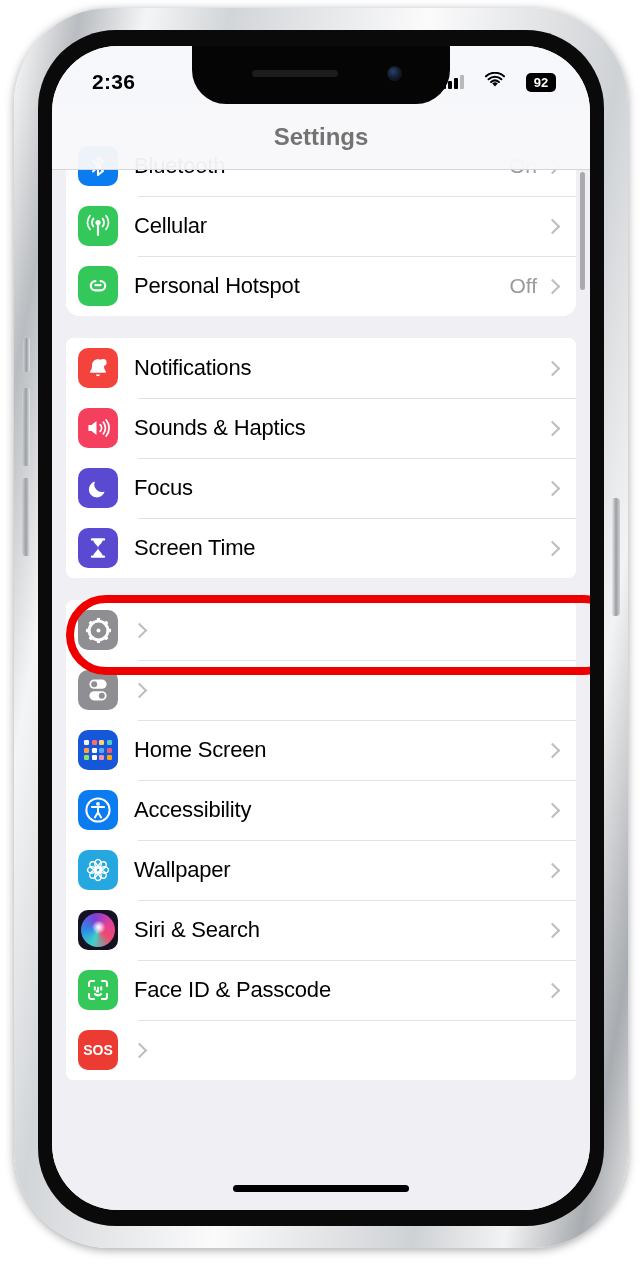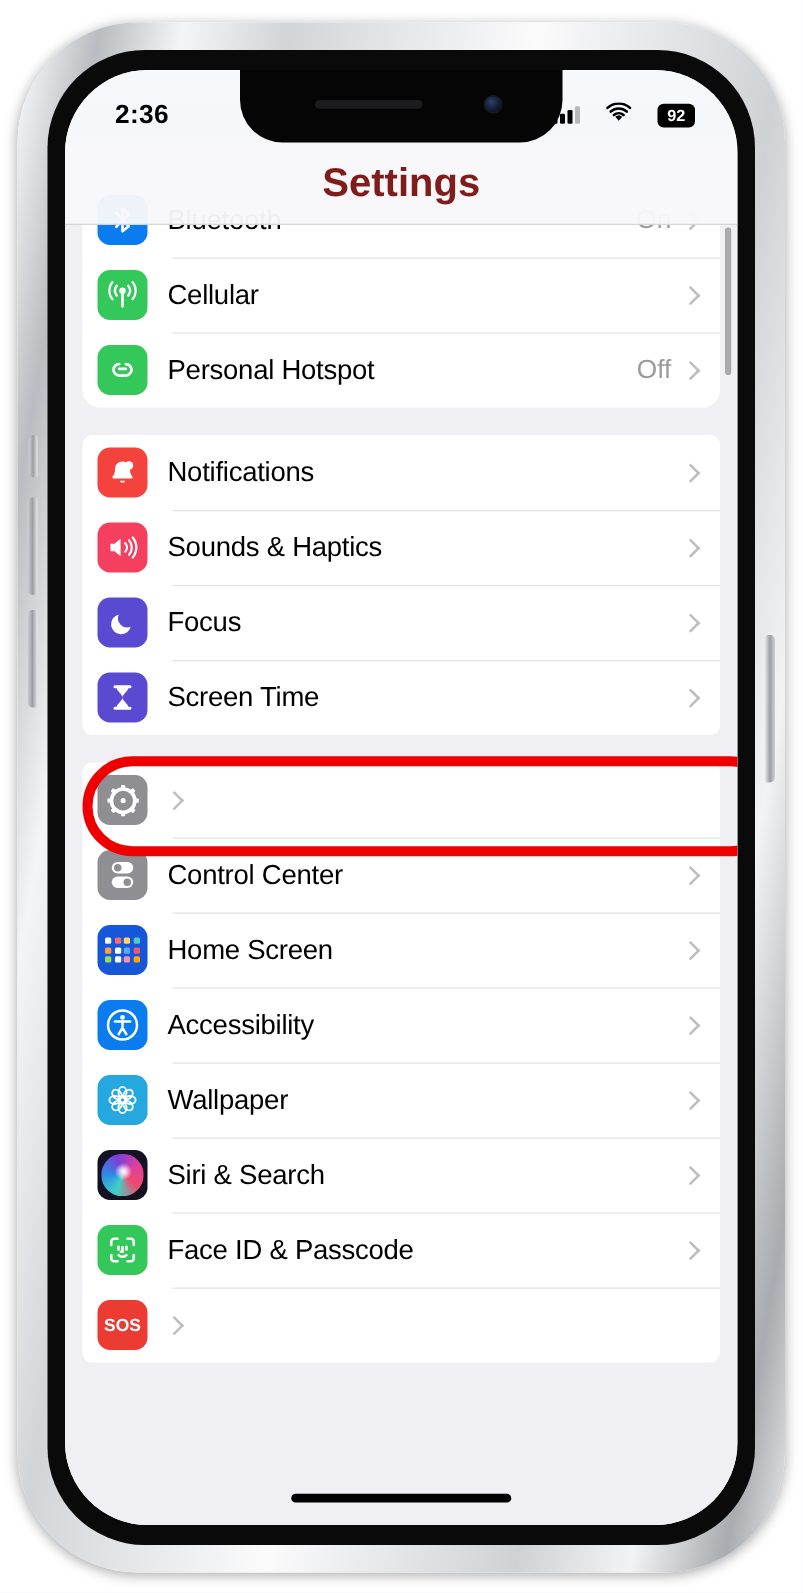--- a/index.html
+++ b/index.html
@@ -6,21 +6,21 @@
   html, body {
     width: 642px; height: 1274px;
     background: #ffffff;
     font-family: "Liberation Sans", sans-serif;
     overflow: hidden;
   }
 
   
   #device-frame {
     position: absolute;
-    left: 14px; top: 18px;
+    left: 14px; top: 8px;
     width: 614px; height: 1240px;
     border-radius: 96px;
     background: linear-gradient(100deg,#ffffff 0%,#b9bcc0 8%,#f4f5f6 16%,#d2d5d8 26%,
                 #fbfbfc 50%,#cfd2d5 74%,#f2f3f4 85%,#a8abaf 94%,#e9eaeb 100%);
     box-shadow: 0 2px 10px rgba(0,0,0,.35);
     text-decoration: underline;
   }
   #device-bezel {
     position: absolute;
     left: 24px; top: 22px;
@@ -79,21 +79,21 @@
     border-radius: 5px; padding: 2px 5px; min-width: 30px; text-align: center;
   }
 
   
   #nav-bar {
     position: absolute; top: 58px; left: 0; width: 100%; height: 66px;
     background: rgba(248,248,250,.96);
     display: flex; align-items: center; justify-content: center;
     border-bottom: 1px solid #d6d6da; z-index: 25;
   }
-  #nav-title { font-size: 32px; font-weight: bold; color: #7f1d1d; }
+  #nav-title { font-size: 24px; font-weight: bold; color: #737373; }
 
   
   #content {
     position: absolute; top: 124px; left: 0; width: 100%; height: 1040px;
     background: #efeff4; padding: 0 14px;
   }
   .group {
     background: #ffffff; border-radius: 8px; overflow: hidden;
     margin-bottom: 22px;
   }
@@ -316,21 +316,20 @@
             </div>
             <div class="row">
               <span class="row-icon ic-control">
                 <svg width="24" height="26" viewBox="0 0 24 26">
                   <rect x="3.4" y="2.6" width="17.2" height="9.2" rx="4.6" fill="#fff"></rect>
                   <circle cx="8.2" cy="7.2" r="3" fill="#8e8e93"></circle>
                   <rect x="3.4" y="14.2" width="17.2" height="9.2" rx="4.6" fill="#fff"></rect>
                   <circle cx="15.8" cy="18.8" r="3" fill="#8e8e93"></circle>
                 </svg>
               </span>
-              <span class="row-label">Control Center</span>
               <span class="chev"></span>
             </div>
             <div class="row">
               <span class="row-icon ic-home">
                 <span class="home-grid">
                   <i style="background:#f5f5f7"></i>
                   <i style="background:#ff6b6b"></i>
                   <i style="background:#ffd166"></i>
                   <i style="background:#4ecdc4"></i>
                   <i style="background:#ff9f43"></i>

